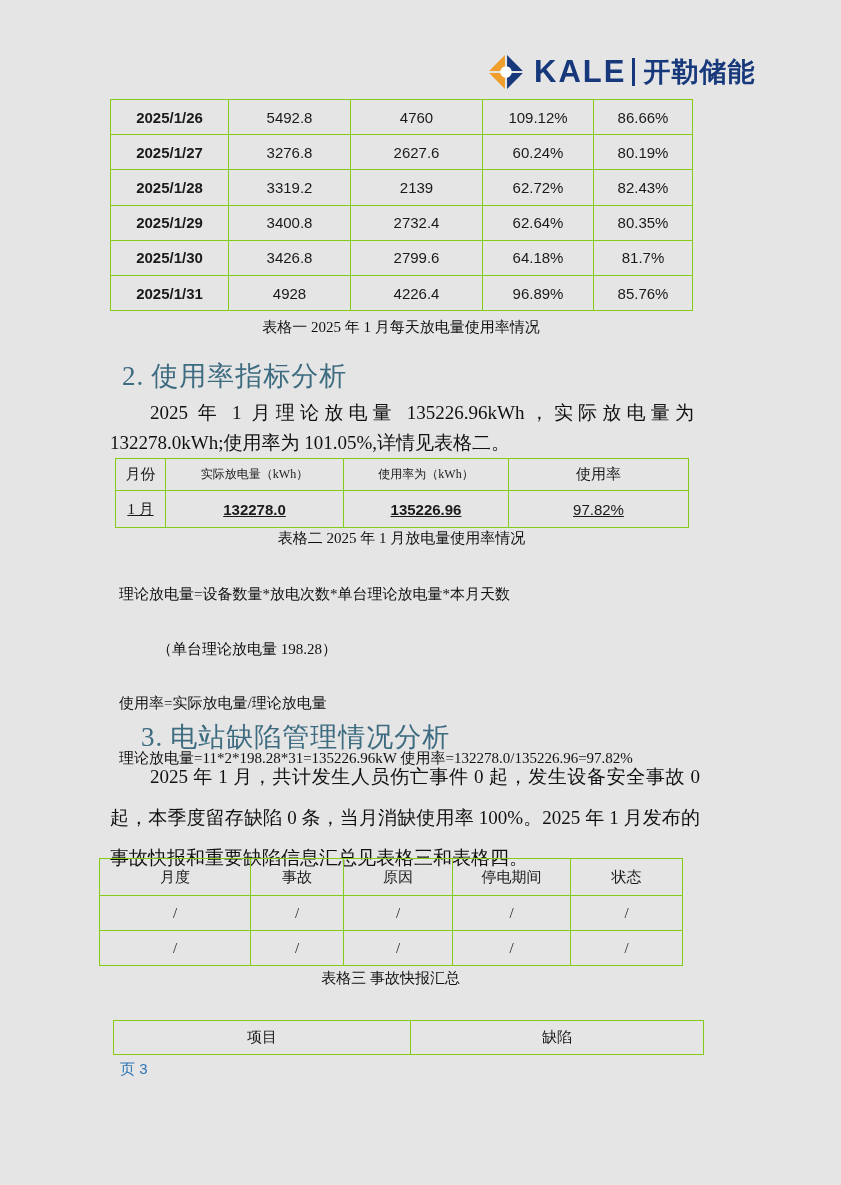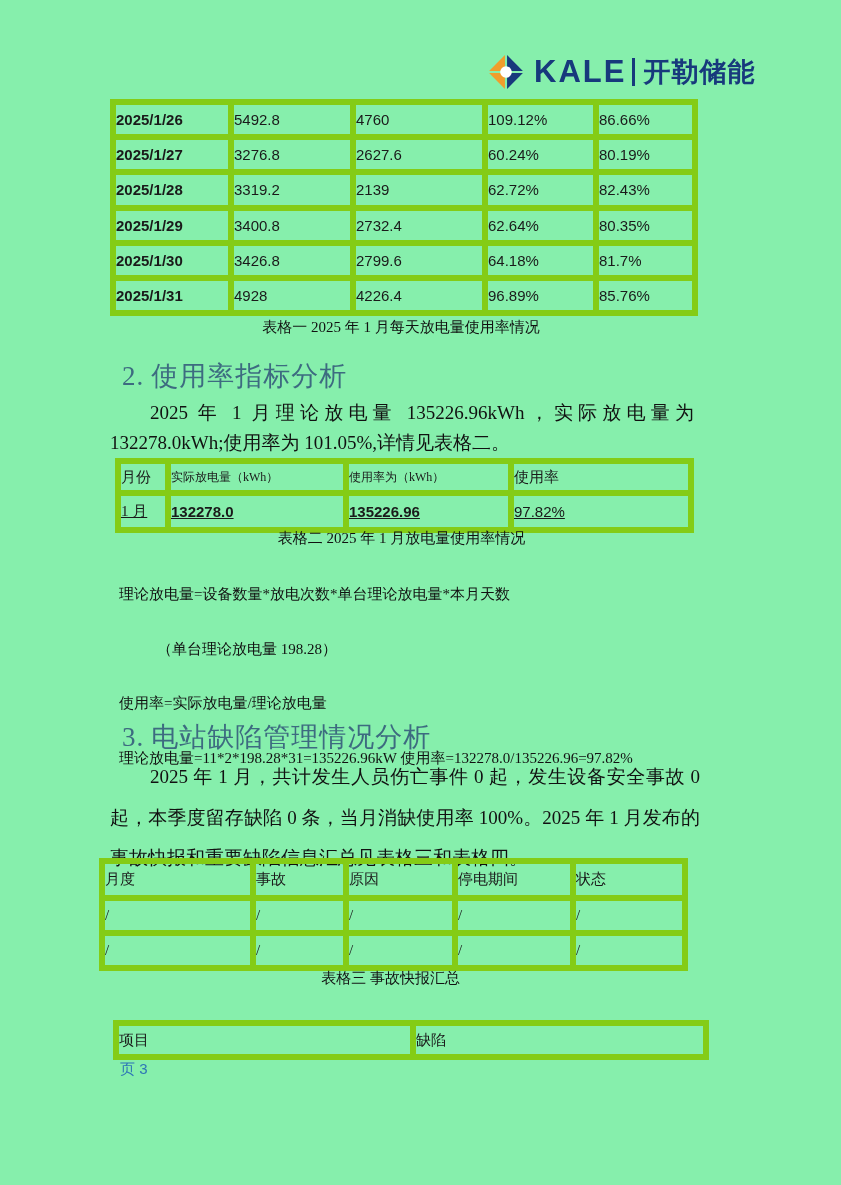--- a/index.html
+++ b/index.html
@@ -4,21 +4,21 @@
 <style>
   * { margin: 0; padding: 0; box-sizing: border-box; }
   html, body { background: #ffffff; }
   body {
     width: 841px; height: 1185px;
     font-family: "Liberation Serif", serif;
     color: #1a1a1a;
     position: relative;
     overflow: hidden;
   }
-  .page { position: absolute; inset: 0; background: #86efac; padding-left: 17px; }
+  .page { position: absolute; inset: 0; background: #e5e5e5; padding-left: 17px; }
 
   
   .logo {
     position: absolute; left: 487px; top: 52px;
     display: flex; align-items: center; height: 40px;
   }
   .logo svg { display: block; }
   .logo .brand-latin {
     font-family: "Liberation Sans", sans-serif;
     font-weight: bold; font-size: 31px; letter-spacing: 2px;
@@ -30,42 +30,42 @@
   }
   .logo .brand-cn {
     font-weight: bold; font-size: 27px; letter-spacing: 1px;
     color: #17397c;
     font-family: "Liberation Sans", sans-serif;
   }
 
   
   table { border-collapse: collapse; table-layout: fixed; }
   td {
-    border: 6px solid #84cc16;
-    vertical-align: middle;
+    border: 1px solid #84cc16;
+    text-align: center; vertical-align: middle;
     font-size: 15px; overflow: hidden;
   }
 
   
   .t1 { position: absolute; left: 110px; top: 99px; width: 582px; }
   .t1 td { height: 35.2px; font-family: "Liberation Sans", sans-serif; }
   .t1 td.date { font-weight: bold; }
 
   .caption { position: absolute; text-align: center; font-size: 15px; color: #111; }
   .caption1 { left: 110px; width: 582px; top: 318px; }
 
   
   .sec-heading {
     position: absolute; left: 122px;
     font-size: 27px; font-weight: 400; letter-spacing: 1px;
     color: #3d6b80;
   }
   .sec-heading .sec-num { margin-right: 7px; }
   .h2 { top: 358px; }
-  .h3 { top: 719px; }
+  .h3 { top: 719px; margin-left: 19px; }
 
   
   .para {
     position: absolute; left: 110px; width: 584px;
     font-size: 19px; line-height: 30px;
     text-align: justify; text-indent: 2.1em; color: #111;
   }
   .para2 { top: 398px; }
   .para3 { top: 757px; width: 590px; line-height: 40.5px; }
 

